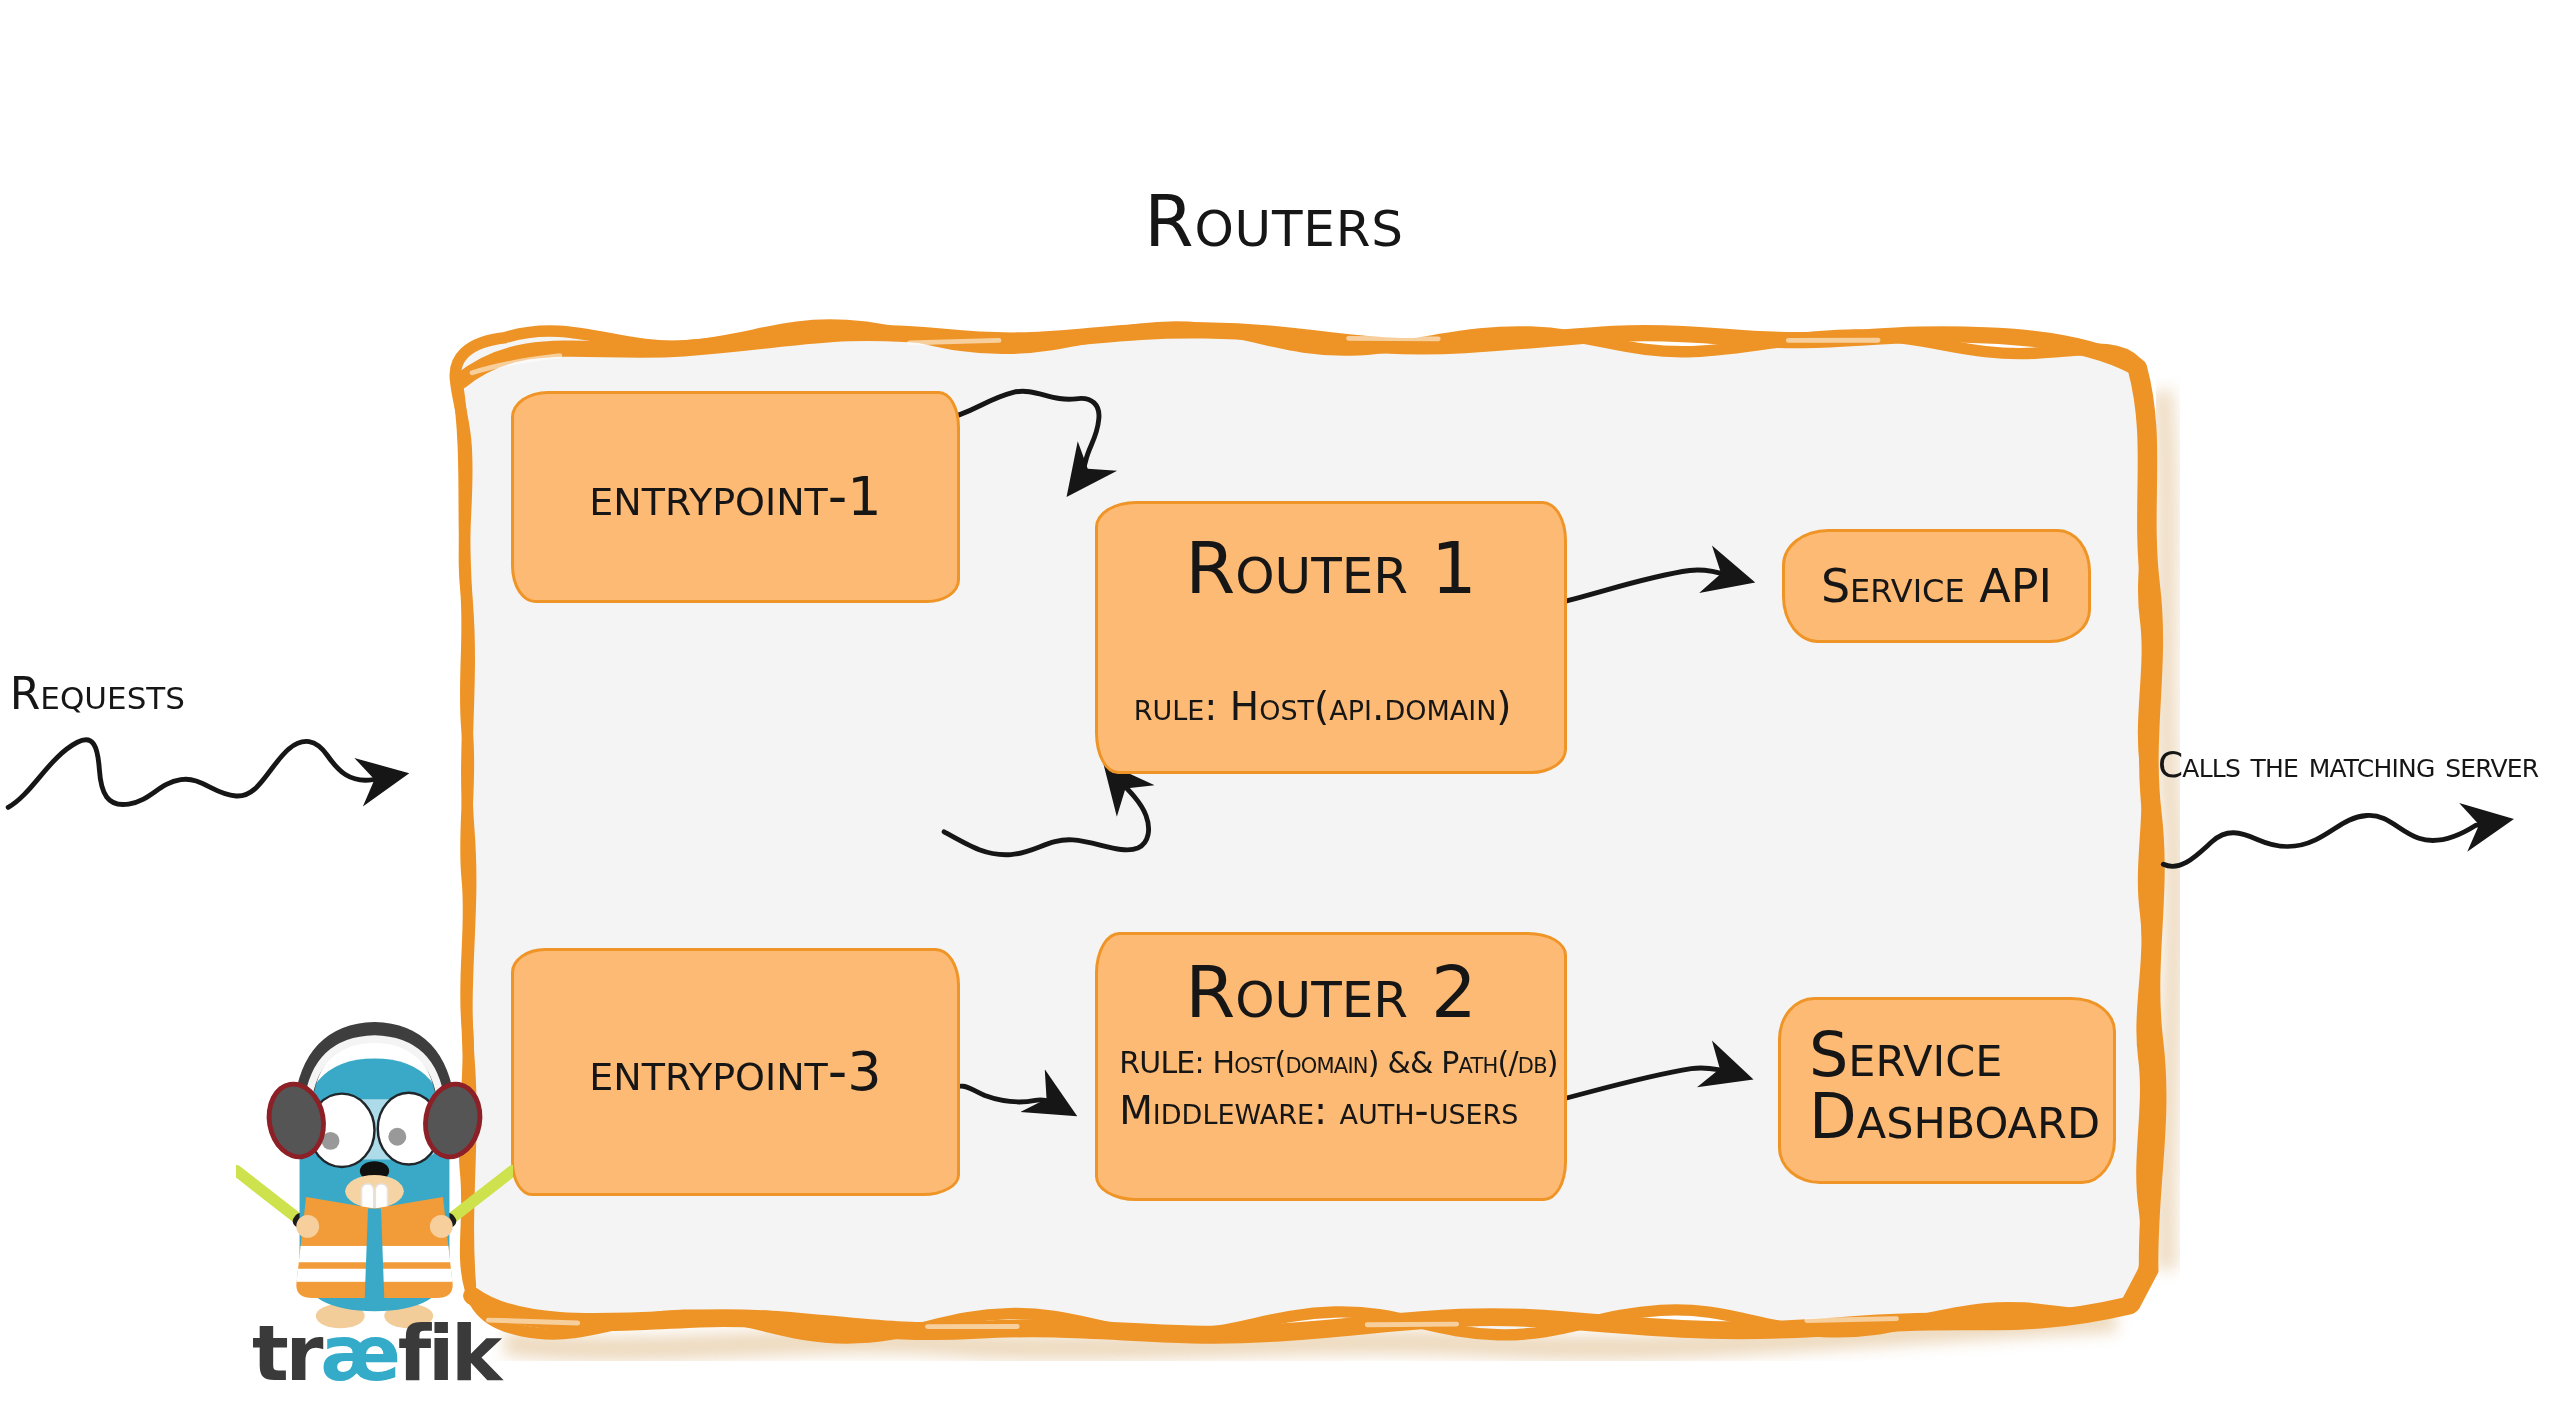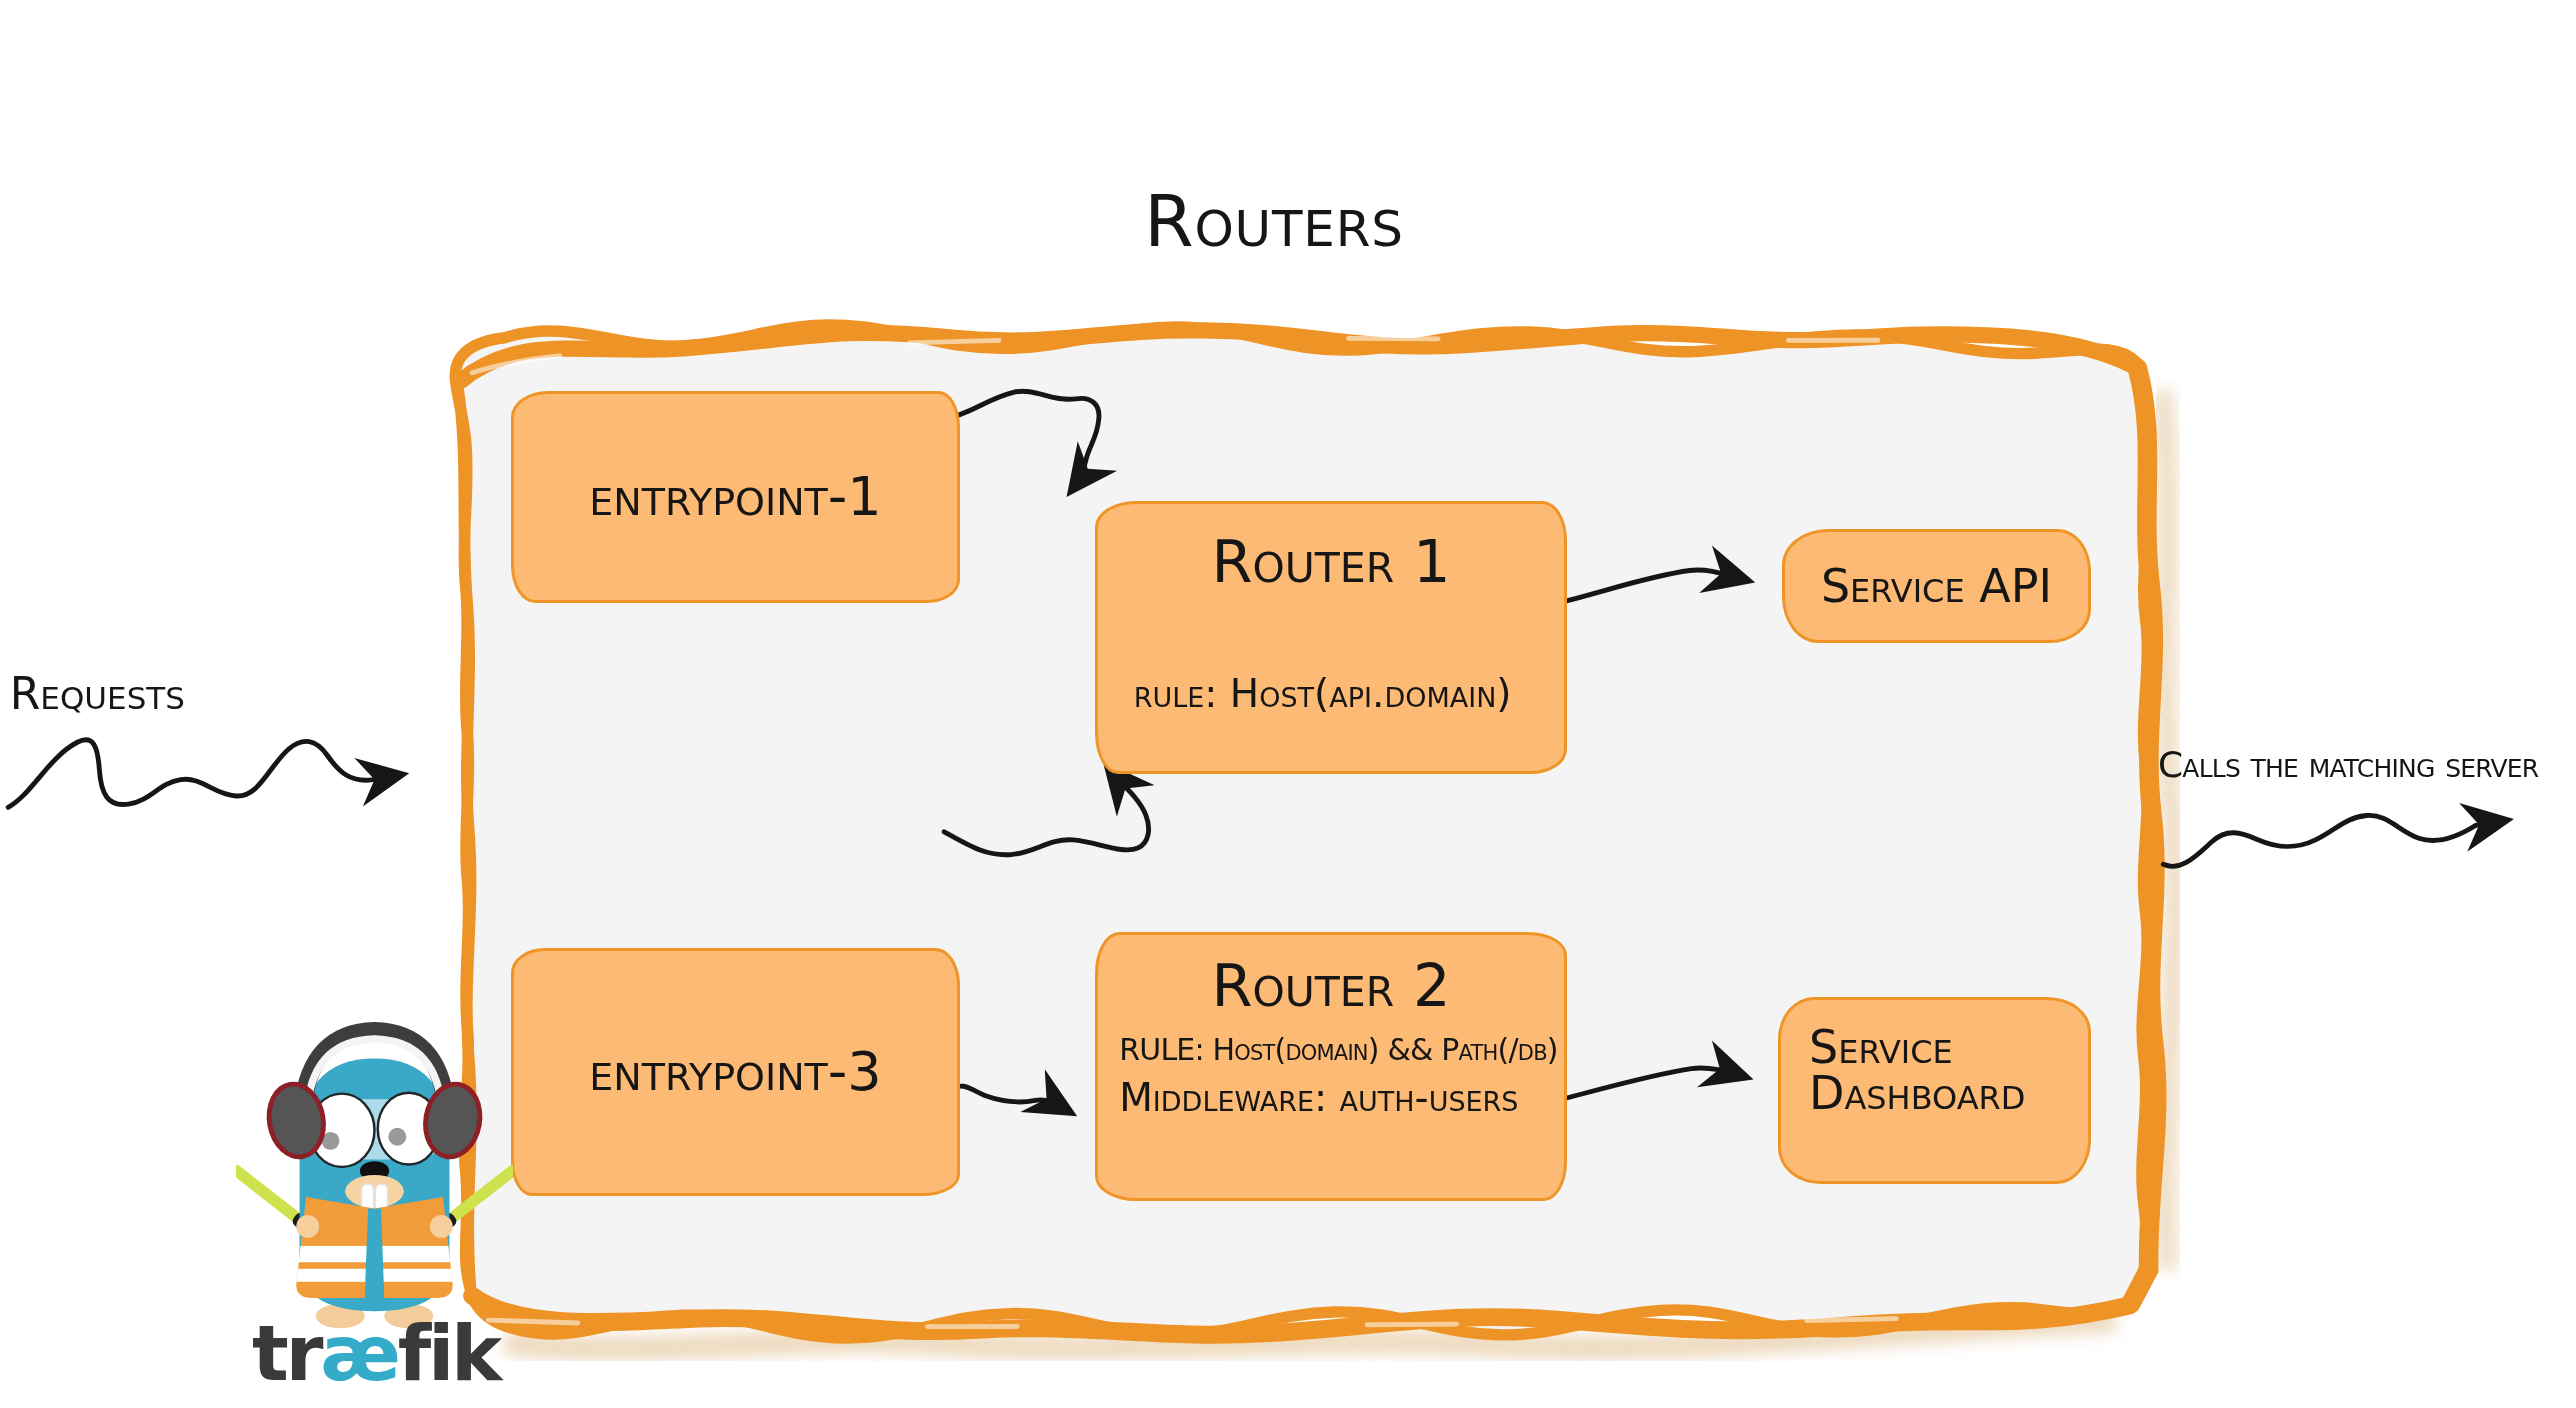--- a/index.html
+++ b/index.html
@@ -19,27 +19,27 @@
   }
   .box-ep1{left:511px;top:391px;width:449px;height:212px;border-radius:37px 21px 33px 24.4px / 26px 36px 23px 37px;}
   .box-ep2{left:511px;top:633px;width:449px;height:269px;border-radius:24.4px 36px 23px 37px / 37px 23px 36px 24.4px;}
   .box-ep3{left:511px;top:948px;width:449px;height:248px;border-radius:34px 24.4px 37px 21px / 24.4px 37px 21px 34px;}
   .ep-label{font-size:54px;}
   .box-router{flex-direction:column;align-items:stretch;justify-content:flex-start;text-align:center;}
   .box-r1{left:1095px;top:501px;width:472px;height:273px;padding:28px 21px 0 21px;
           border-radius:41px 24.4px 36px 23px / 26px 39px 24.4px 41px;}
   .box-r2{left:1095px;top:932px;width:472px;height:269px;padding:21px 16.3px 0 16.3px;
           border-radius:24.4px 39px 23px 41px / 41px 23px 39px 24.4px;}
-  .router-title{font-size:59px;}
+  .router-title{font-size:72px;}
   .r1-rule{font-size:39px;margin-top:83px;text-align:left;padding-left:14.7px;white-space:nowrap;}
   .r2-rule{font-size:30px;margin-top:19.5px;text-align:left;padding-left:4.9px;white-space:nowrap;letter-spacing:-0.8px;}
   .r2-mw{font-size:39px;margin-top:13px;text-align:left;padding-left:4.9px;white-space:nowrap;}
   .box-sapi{left:1782px;top:529px;width:309px;height:114px;font-size:46px;white-space:nowrap;
             border-radius:46px 33px 41px 36px / 36px 42px 33px 46px;}
-  .box-sdash{left:1778px;top:997px;width:313px;height:187px;font-size:46px;
+  .box-sdash{left:1778px;top:997px;width:338px;height:187px;font-size:62px;
              align-items:flex-start;justify-content:flex-start;padding:24.4px 8.1px 0 28px;line-height:1.45;
              border-radius:36px 44px 34px 42px / 42px 34px 44px 36px;}
   svg.gopher{position:absolute;left:236px;top:1008px;width:277px;height:326px;}
   .wordmark{left:221px;top:1309px;width:309px;text-align:center;font-size:77px;letter-spacing:-3.3px;
             color:#3a3a3a;font-weight:bold;}
   .wordmark .ae{color:#34abc9;}
 </style>
 </head>
 <body>
 

